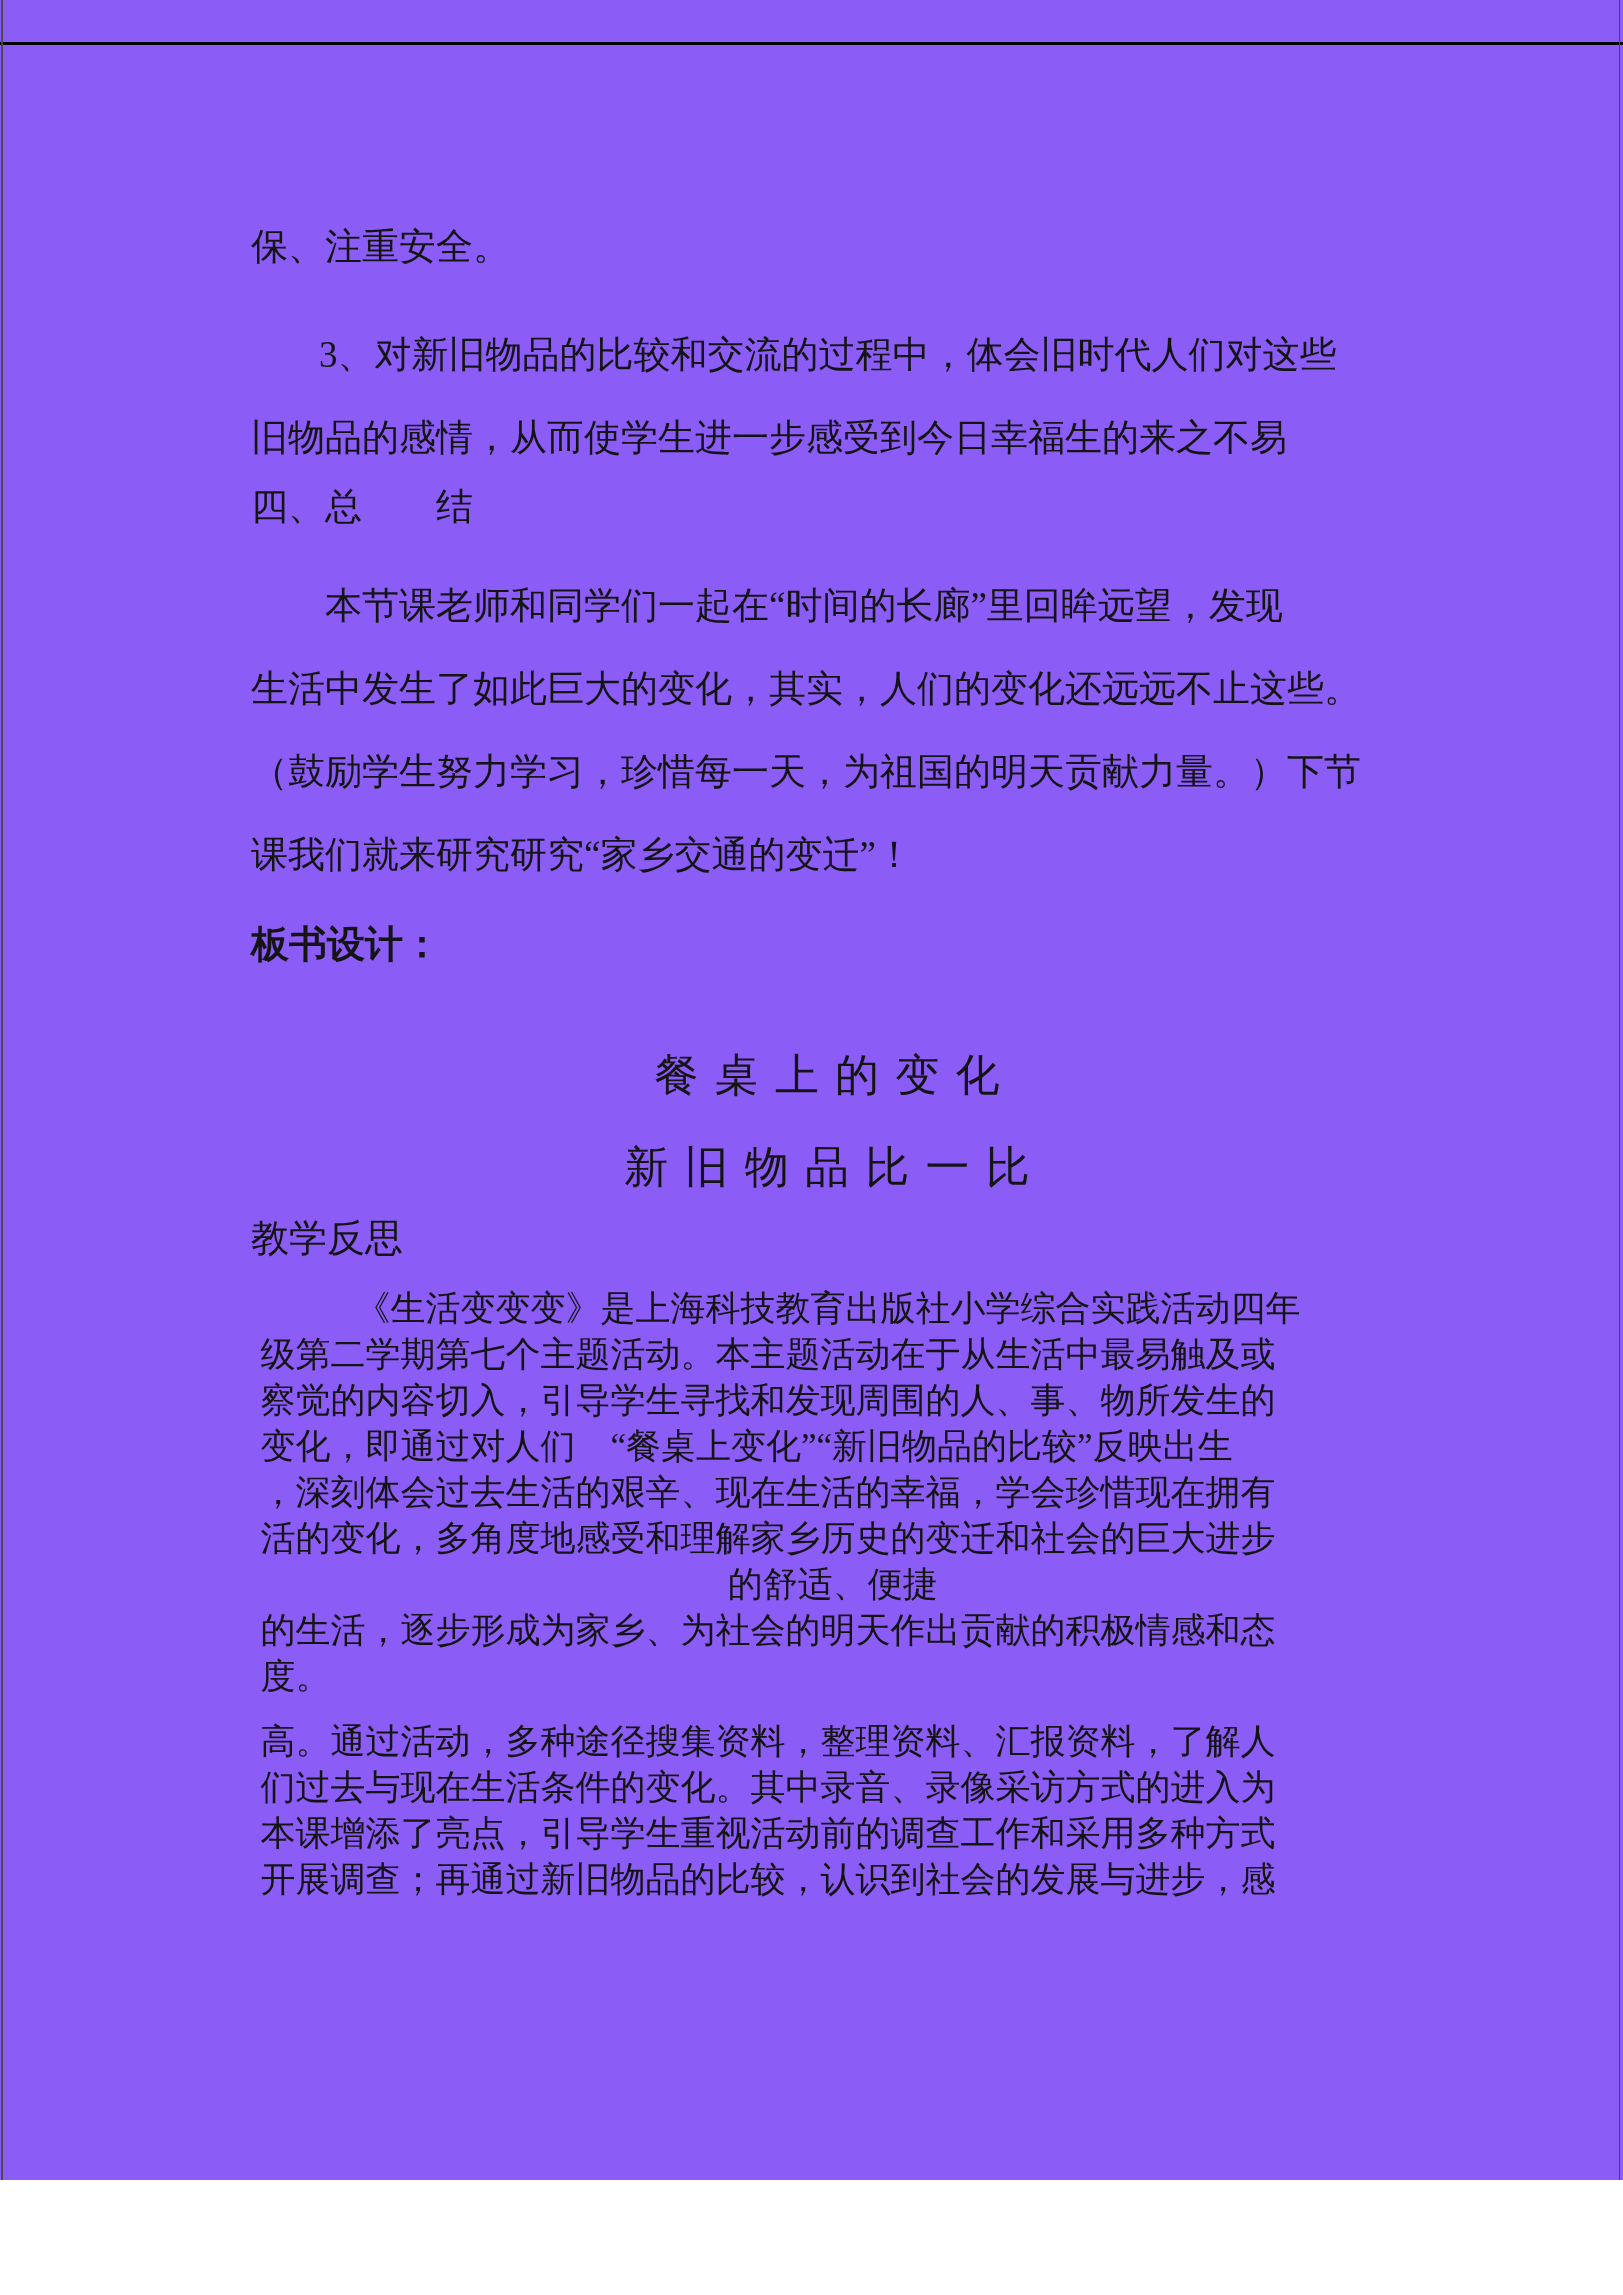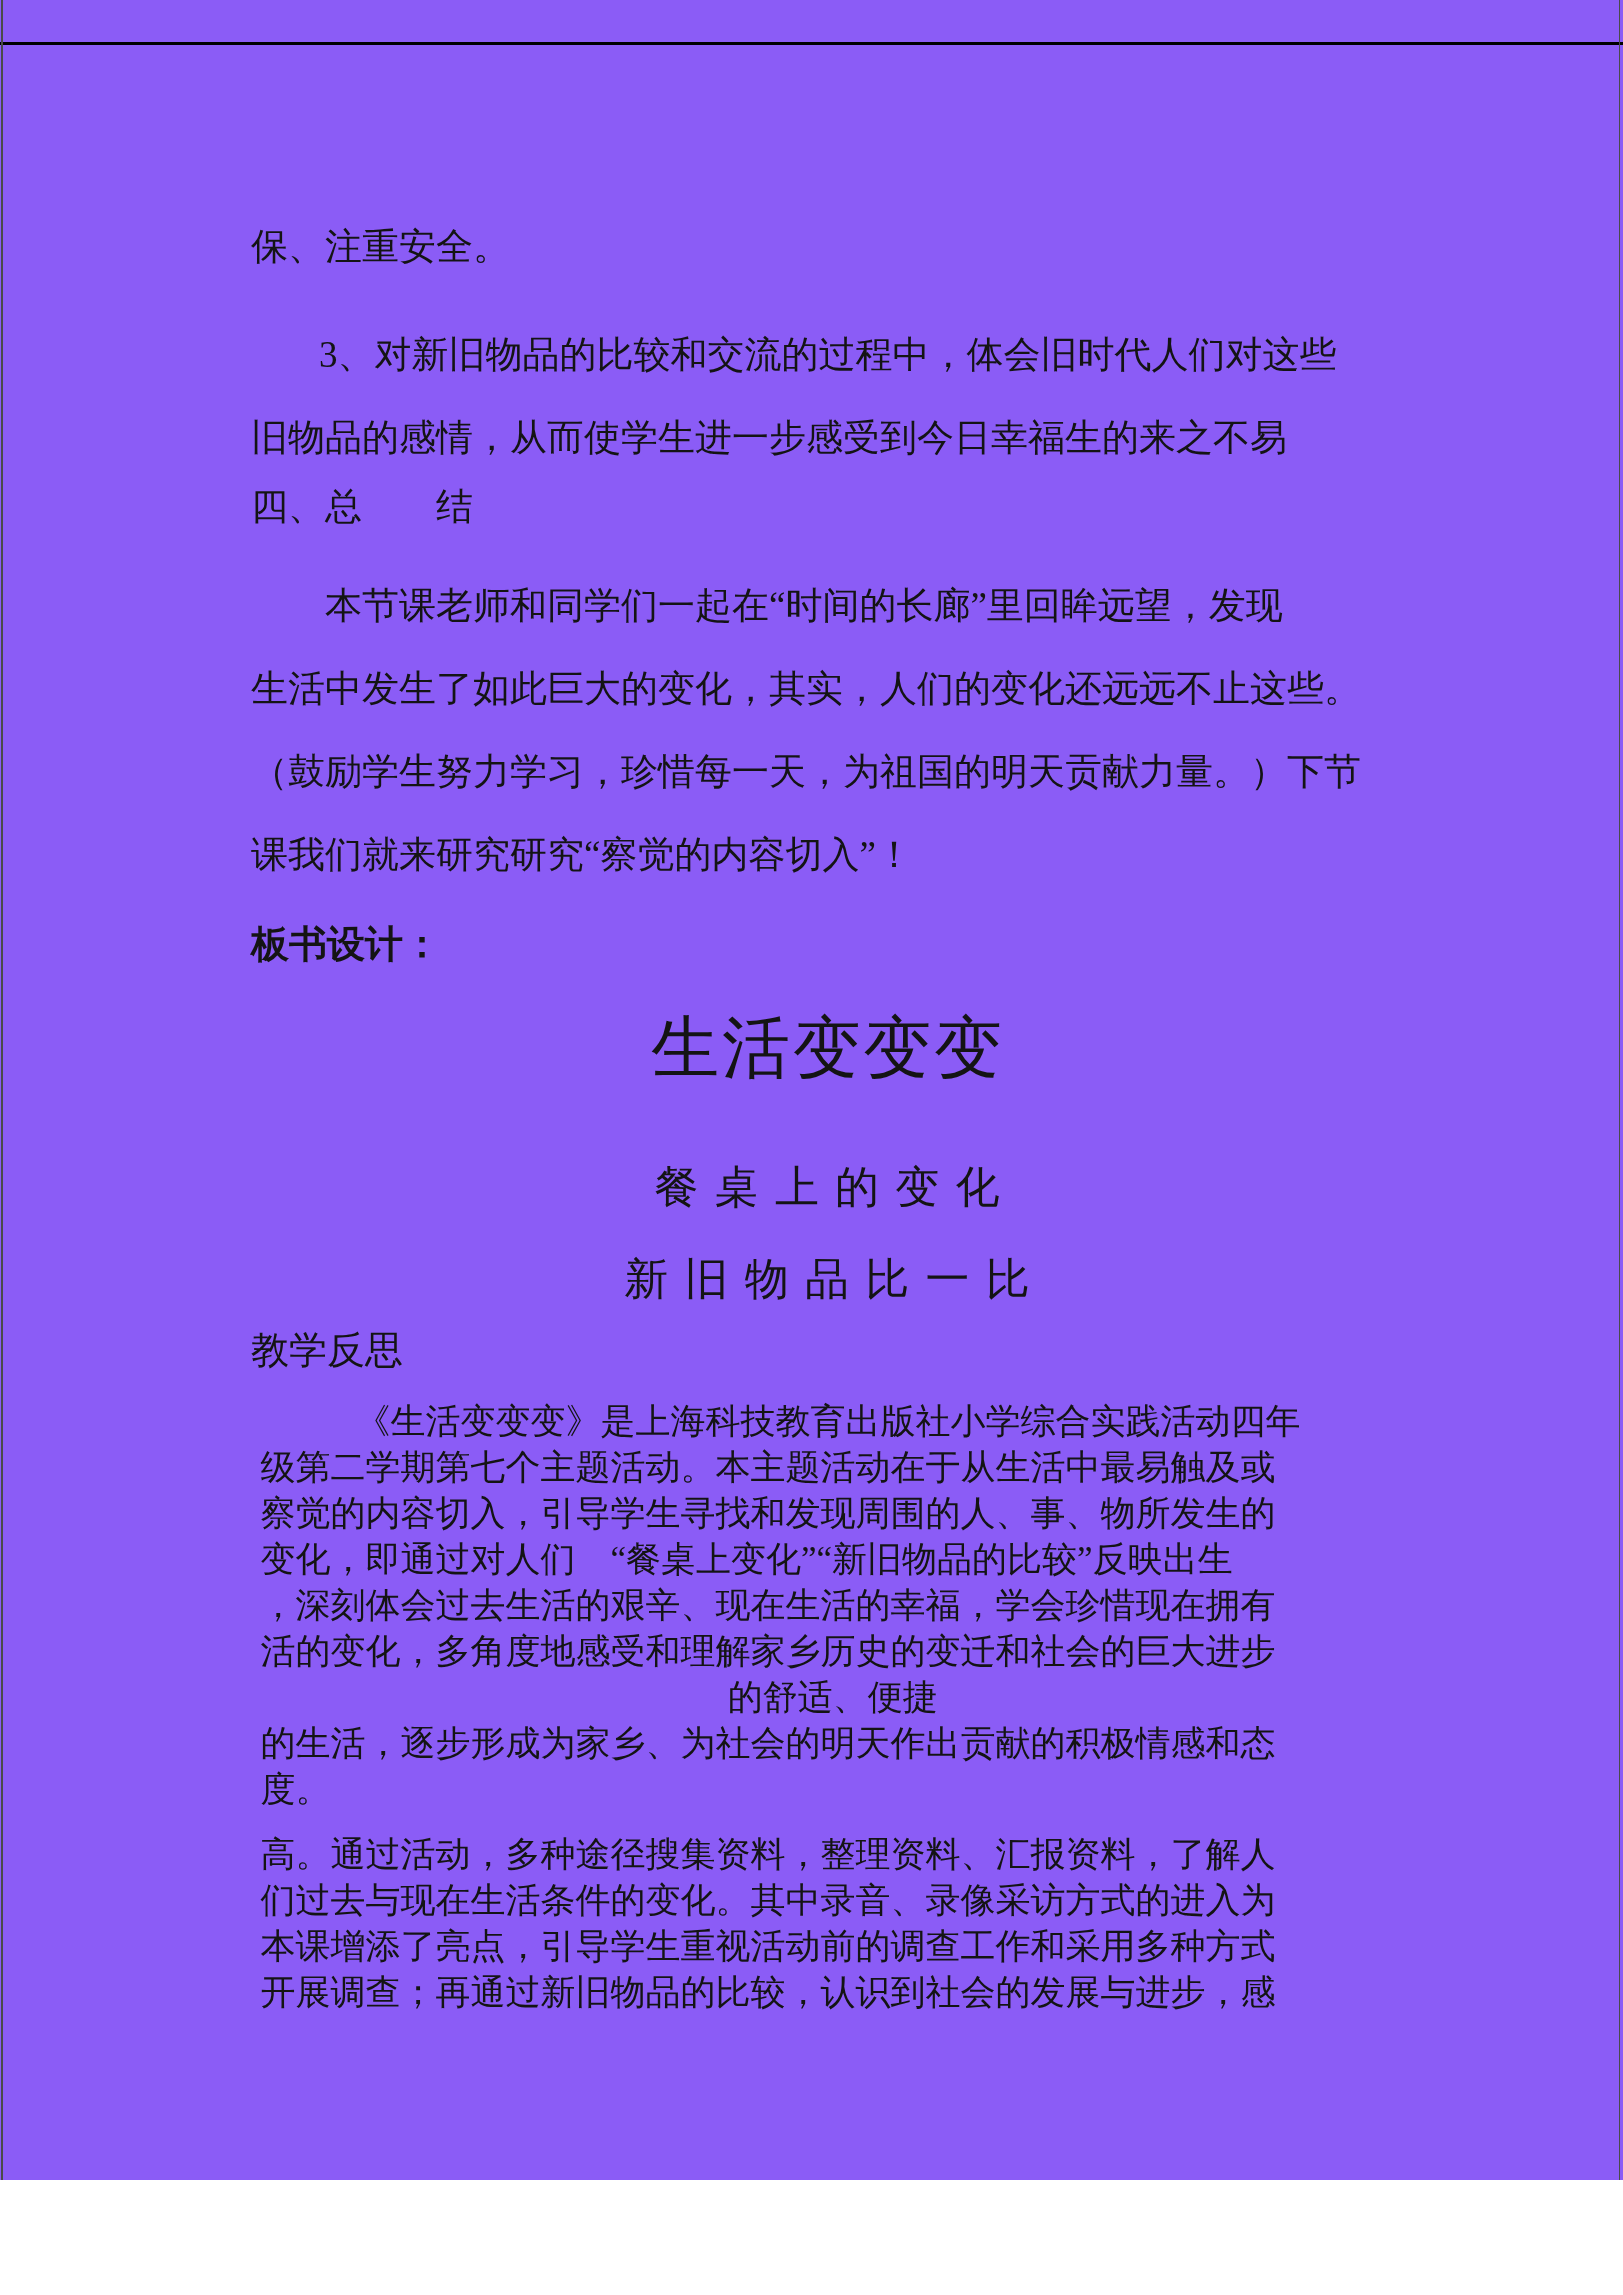--- a/index.html
+++ b/index.html
@@ -92,27 +92,26 @@
 
       <div class="line indent2s gap-sm">3、对新旧物品的比较和交流的过程中，体会旧时代人们对这些</div>
       <div class="line">旧物品的感情，从而使学生进一步感受到今日幸福生的来之不易</div>
 
       <div class="line h4">四、总　　结</div>
 
       <div class="p3">
         <div class="line indent2">本节课老师和同学们一起在“时间的长廊”里回眸远望，发现</div>
         <div class="line">生活中发生了如此巨大的变化，其实，人们的变化还远远不止这些。</div>
         <div class="line">（鼓励学生努力学习，珍惜每一天，为祖国的明天贡献力量。）下节</div>
-        <div class="line">课我们就来研究研究“察觉的内容切入”！</div>
+        <div class="line">课我们就来研究研究“家乡交通的变迁”！</div>
       </div>
     </div>
 
     <div>
       <div class="board-label">板书设计：</div>
-      <div class="board-title">生活变变变</div>
       <div class="board-sub board-sub1">餐 桌 上 的 变 化</div>
       <div class="board-sub board-sub2">新 旧 物 品 比 一 比</div>
     </div>
 
     <div>
       <div class="refl-label">教学反思</div>
 
       <div class="sec-c">
         <div class="refl-p1">
           <div class="line refl-indent">《生活变变变》是上海科技教育出版社小学综合实践活动四年</div>

